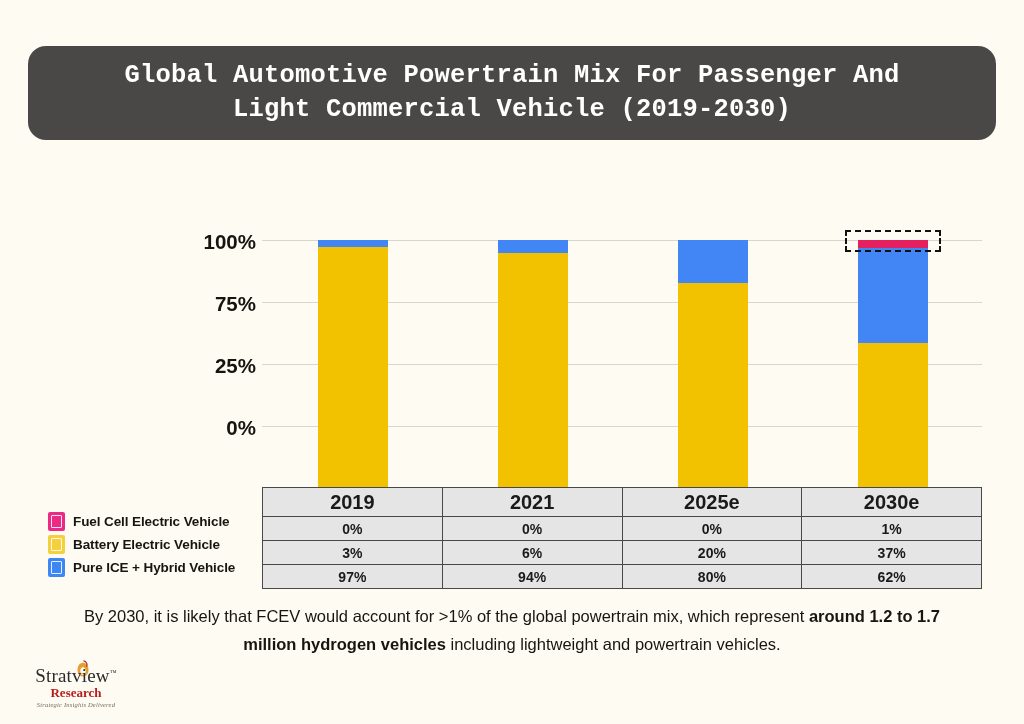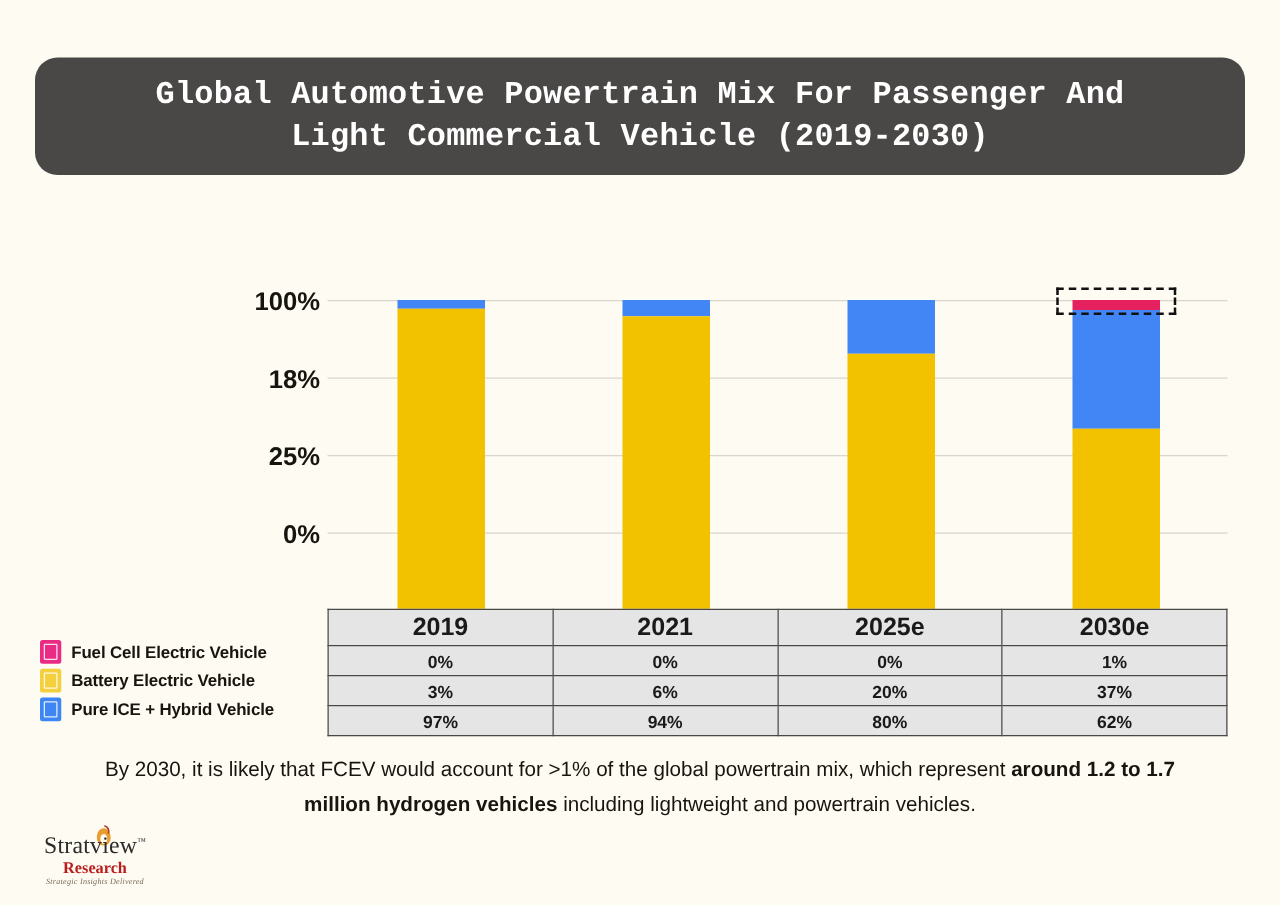--- a/index.html
+++ b/index.html
@@ -114,21 +114,21 @@
   }
   table.data-table th {
     font-size: 20px;
     height: 28px;
     border-top: 1px solid #4a4846;
   }
 
   
   .legend-col {
     position: absolute;
-    left: 32px;
+    left: 48px;
     top: 510px;
     width: 222px;
   }
   .legend-row {
     display: flex;
     align-items: center;
     height: 23px;
     gap: 8px;
   }
   .legend-swatch {
@@ -219,21 +219,21 @@
 <body>
 
 <div class="title-banner">
   <div class="title-line">Global Automotive Powertrain Mix For Passenger And</div>
   <div class="title-line">Light Commercial Vehicle (2019-2030)</div>
 </div>
 
 <div class="chart-area">
 
   <div class="ytick" style="left:186px; top:230px;">100%</div>
-  <div class="ytick" style="left:186px; top:292px;">18%</div>
+  <div class="ytick" style="left:186px; top:292px;">75%</div>
   <div class="ytick" style="left:186px; top:354px;">25%</div>
   <div class="ytick" style="left:186px; top:416px;">0%</div>
 
   <div class="gridline" style="left:262px; top:240px;"></div>
   <div class="gridline" style="left:262px; top:302px;"></div>
   <div class="gridline" style="left:262px; top:364px;"></div>
   <div class="gridline" style="left:262px; top:426px;"></div>
 
   <div class="bar" style="left:318px; top:240px; height:247px;">
     <div class="seg seg-fcev" style="height:0px;"></div>

